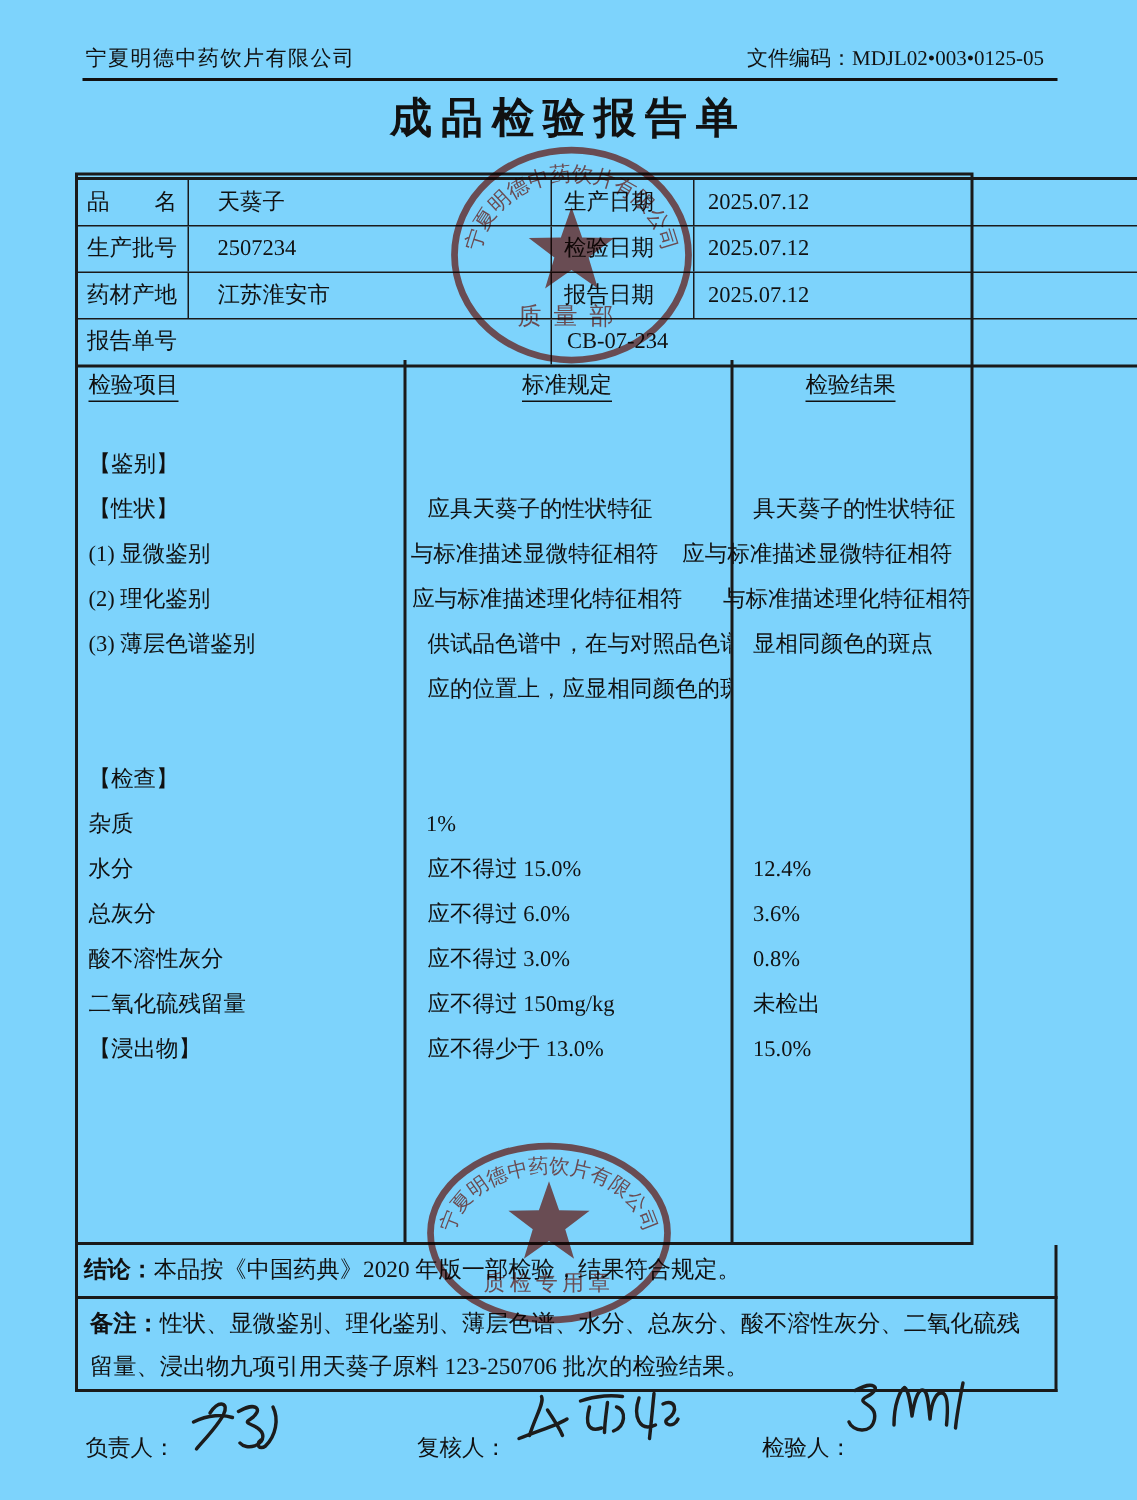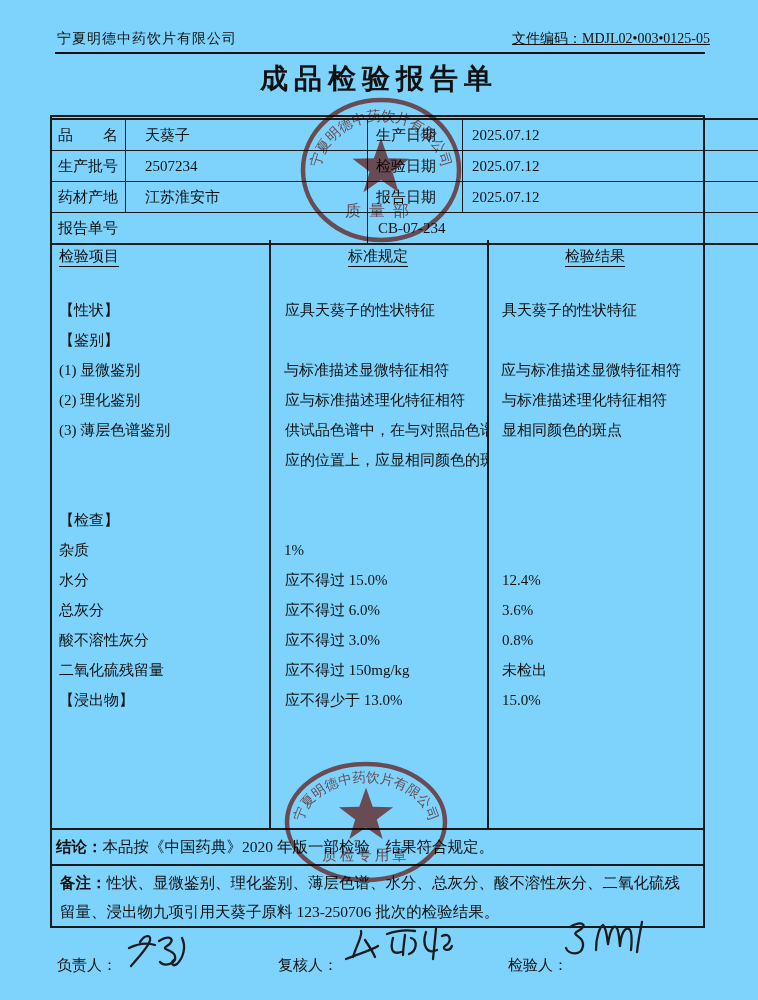--- a/index.html
+++ b/index.html
@@ -2,40 +2,40 @@
 <html><head>
 <meta charset="utf-8">
 <style>
   html,body{margin:0;padding:0;background:#fff;}
   .page{position:relative;width:758px;height:1000px;background:#7dd3fc;overflow:hidden;
         font-family:"Liberation Serif","DejaVu Serif",serif;color:#111;}
   .abs{position:absolute;}
 
   
   .hdr-company{left:57px;top:30px;font-size:14px;letter-spacing:1px;}
-  .hdr-code{right:48px;top:30px;font-size:14px;text-decoration:underline;}
+  .hdr-code{right:62px;top:30px;font-size:14px;}
   .hdr-rule{left:55px;top:52px;width:650px;height:2px;background:#111;}
 
   .doc-title{left:0;top:60px;width:758px;text-align:center;font-size:28px;font-weight:bold;letter-spacing:6px;}
 
   
   .info-table{left:50px;top:118px;width:735px;border:2px solid #1a1a1a;box-sizing:border-box;}
   .info-row{display:flex;height:30px;line-height:30px;border-bottom:1.5px solid #1a1a1a;font-size:15px;}
   .info-row:last-child{border-bottom:none;}
   .ic{box-sizing:border-box;overflow:hidden;white-space:nowrap;}
   .ic-l1{width:73px;padding:0 6px;}
   .ic-l1 .just{display:inline-block;width:60px;text-align:justify;text-align-last:justify;}
   .ic-v1{width:242px;border-left:1.5px solid #1a1a1a;padding-left:19px;}
   .ic-l2{width:95px;border-left:1.5px solid #1a1a1a;padding-left:8px;}
   .ic-v2{flex:1;border-left:1.5px solid #1a1a1a;padding-left:9px;}
   .ic-rl{width:315px;padding:0 6px;}
   .ic-rv{flex:1;border-left:1.5px solid #1a1a1a;padding-left:10px;}
 
   
-  .insp-table{left:50px;top:115px;width:655px;height:715px;border:2px solid #1a1a1a;box-sizing:border-box;} 
+  .insp-table{left:50px;top:115px;width:599px;height:715px;border:2px solid #1a1a1a;box-sizing:border-box;} 
   .vline{position:absolute;top:123px;bottom:0;width:1.5px;background:#1a1a1a;}
   .vline.v1{left:217px;}
   .vline.v2{left:435px;}
   .insp-headers{position:absolute;left:0;top:130px;width:100%;display:flex;font-size:15px;}
   .ih{box-sizing:border-box;}
   .ih span{border-bottom:1px solid #111;padding-bottom:2px;}
   .ih1{width:217px;padding-left:7px;text-align:left;}
   .ih2{width:218px;text-align:center;}
   .ih3{flex:1;text-align:center;}
   .insp-body{position:absolute;left:0;top:178px;width:100%;font-size:15px;}
@@ -106,38 +106,38 @@
     <div class="vline v1"></div>
     <div class="vline v2"></div>
     <div class="insp-headers">
       <div class="ih ih1"><span>检验项目</span></div>
       <div class="ih ih2"><span>标准规定</span></div>
       <div class="ih ih3"><span>检验结果</span></div>
     </div>
     <div class="insp-body">
         <div class="insp-row">
           <div class="cell c1">
+            <div class="line">【鉴别】</div>
+          </div>
+          <div class="cell c2">
+            <div class="line"></div>
+          </div>
+          <div class="cell c3">
+            <div class="line"></div>
+          </div>
+        </div>
+        <div class="insp-row">
+          <div class="cell c1">
             <div class="line">【性状】</div>
           </div>
           <div class="cell c2">
             <div class="line">应具天葵子的性状特征</div>
           </div>
           <div class="cell c3">
             <div class="line">具天葵子的性状特征</div>
-          </div>
-        </div>
-        <div class="insp-row">
-          <div class="cell c1">
-            <div class="line">【鉴别】</div>
-          </div>
-          <div class="cell c2">
-            <div class="line"></div>
-          </div>
-          <div class="cell c3">
-            <div class="line"></div>
           </div>
         </div>
         <div class="insp-row">
           <div class="cell c1">
             <div class="line">(1) 显微鉴别</div>
           </div>
           <div class="cell c3">
             <div class="line">与标准描述显微特征相符</div>
           </div>
           <div class="cell c2">

